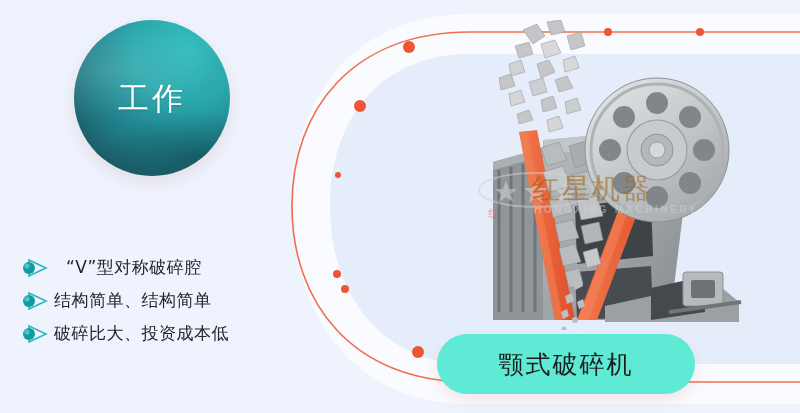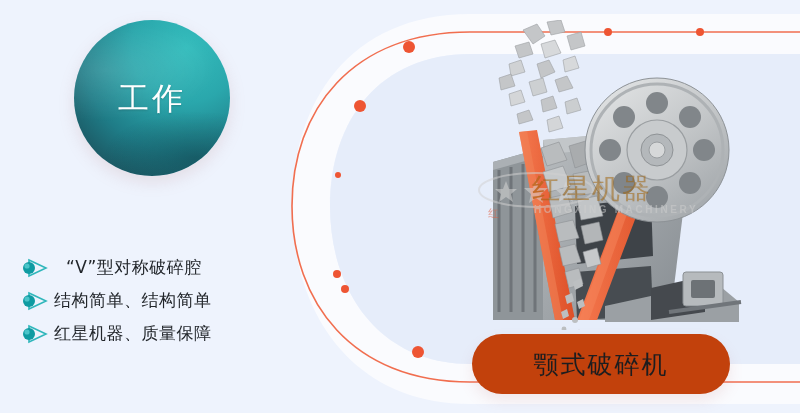--- a/index.html
+++ b/index.html
@@ -45,22 +45,22 @@
   .bullet-icon svg{position:absolute;left:0;top:0;}
   .bullet-label{
     font-size:17px;color:#22262b;white-space:nowrap;
     font-family:"DejaVu Sans","Liberation Sans",sans-serif;
     letter-spacing:0.5px;
   }
   .bullet-row.indent .bullet-label{padding-left:12px;}
 
   
   .pill{
-    position:absolute;left:472px;top:334px;width:258px;height:60px;
-    background:#c2410c;border-radius:30px;
+    position:absolute;left:437px;top:334px;width:258px;height:60px;
+    background:#5eead4;border-radius:30px;
     box-shadow:0 7px 14px rgba(200,130,130,0.16);
     display:flex;align-items:center;justify-content:center;z-index:6;
   }
   .pill-label{
     font-size:25px;color:#1d1d1f;letter-spacing:2px;
     font-family:"DejaVu Sans","Liberation Sans",sans-serif;
   }
 
   
   .machine{position:absolute;left:455px;top:20px;width:300px;height:310px;z-index:4;}
@@ -165,21 +165,21 @@
     </div>
 
     <div class="bullet-row">
       <span class="bullet-icon">
         <svg width="30" height="22" viewBox="0 0 30 22">
           <path d="M9 3 L26 11 L9 19 Z" fill="none" stroke="#2fb6bb" stroke-width="1.6"></path>
           <circle cx="9" cy="11" r="6" fill="#0f9ba2"></circle>
           <circle cx="7" cy="9" r="2.6" fill="#5fd2d6" opacity="0.75"></circle>
         </svg>
       </span>
-      <span class="bullet-label">红星机器、质量保障</span>
+      <span class="bullet-label">破碎比大、投资成本低</span>
     </div>
 
   </div>
 
   <div class="machine">
     <svg width="300" height="310" viewBox="0 0 300 310">
       <defs>
         <linearGradient id="gMetal" x1="0" y1="0" x2="1" y2="1">
           <stop offset="0" stop-color="#b8bcbf"></stop>
             <stop offset="1" stop-color="#878d92"></stop>

